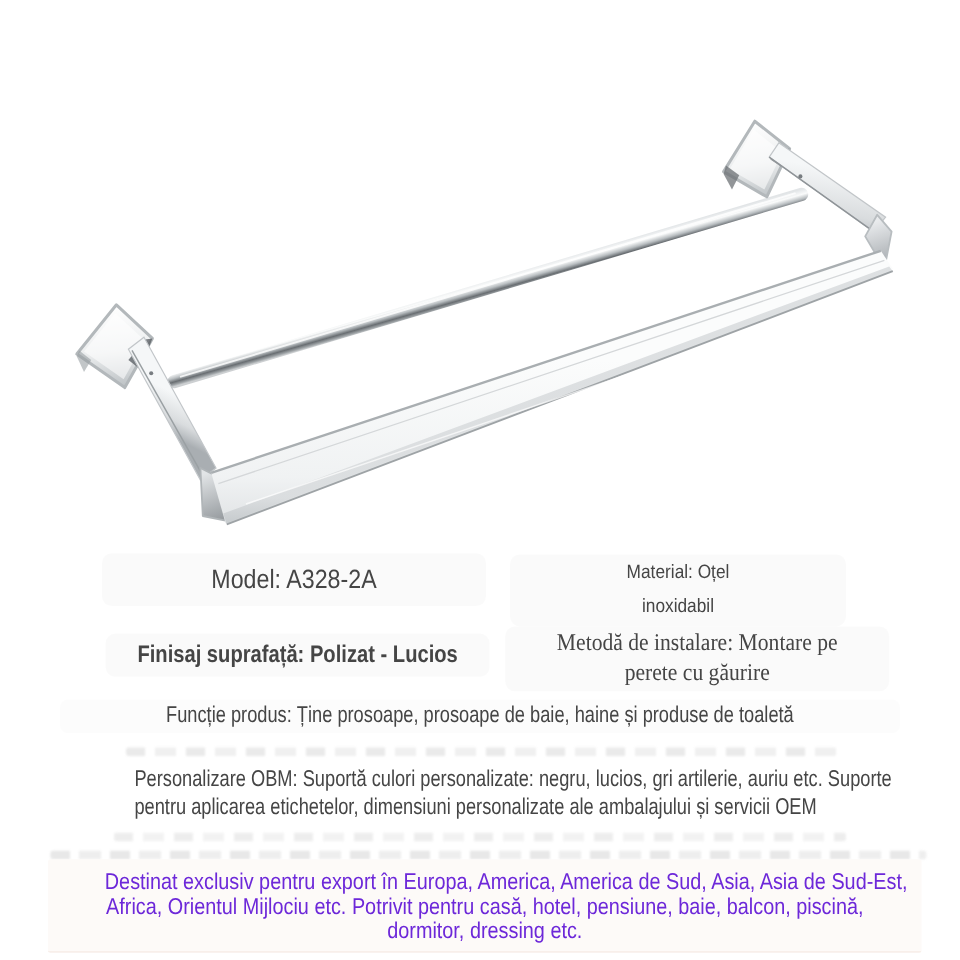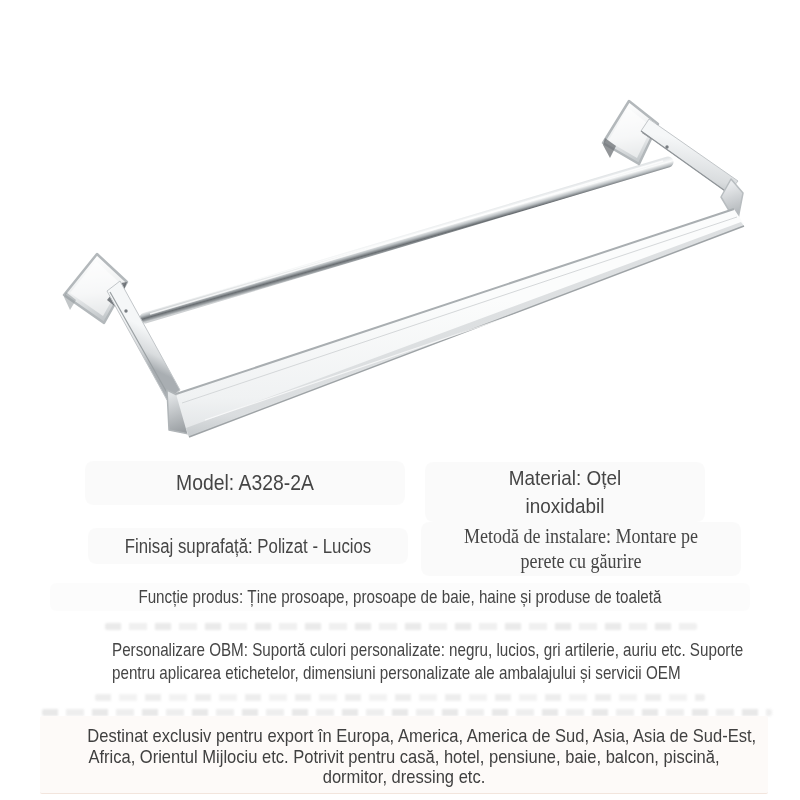--- a/index.html
+++ b/index.html
@@ -15,40 +15,40 @@
     background:rgba(0,0,0,0.018);
     display:flex;flex-direction:column;justify-content:center;
   }
   .line{white-space:nowrap;}
   .cn84{transform:scaleX(0.84);transform-origin:50% 50%;}
   .cn88{transform:scaleX(0.88);transform-origin:50% 50%;}
   .cn90{transform:scaleX(0.90);transform-origin:50% 50%;}
   .cn82{transform:scaleX(0.80);transform-origin:50% 50%;}
   .cn87{transform:scaleX(0.87);transform-origin:50% 50%;}
   #model-cell{left:85px;top:461px;width:320px;height:44px;font-size:22px;}
-  #material-cell{left:425px;top:462px;width:280px;height:60px;font-size:21px;line-height:28px;}
-  #finisaj-cell{left:88px;top:528px;width:320px;height:36px;font-size:20px;}
+  #material-cell{left:425px;top:462px;width:280px;height:60px;font-size:16px;line-height:28px;}
+  #finisaj-cell{left:88px;top:528px;width:320px;height:36px;font-size:20px;font-weight:bold;}
   #metoda-cell{left:421px;top:522px;width:320px;height:54px;font-size:20px;line-height:25px;font-family:Liberation Serif, serif;}
   #functie-line{left:50px;top:583px;width:700px;height:28px;font-size:19px;background:rgba(0,0,0,0.012);
     display:flex;align-items:center;justify-content:center;border-radius:6px;position:absolute;text-align:center;}
   #obm-block{left:40px;top:638px;width:720px;position:absolute;text-align:left;font-size:19px;line-height:23px;}
   .ghost-row{
     position:absolute;height:7px;border-radius:2px;opacity:.55;filter:blur(1px);
     background-image:repeating-linear-gradient(90deg,#d9d9d9 0 16px,rgba(0,0,0,0) 16px 24px,#e4e4e4 24px 42px,rgba(0,0,0,0) 42px 50px);
   }
   #ghost-1{left:105px;top:623px;width:592px;}
   #ghost-2{left:95px;top:694px;width:610px;opacity:.45;}
   #ghost-3{left:42px;top:709px;width:730px;opacity:.6;}
   #export-box{
     position:absolute;left:40px;top:716px;width:728px;height:77px;
     background:#fdfaf8;border-bottom:1px solid #f2e5dd;border-radius:2px;
   }
   #export-block{
     position:absolute;left:40px;top:726px;width:728px;text-align:center;
-    font-size:19px;line-height:20.5px;color:#404040;
+    font-size:19px;line-height:20.5px;color:#6d28d9;
   }
   #product-figure{left:0;top:0;width:800px;height:460px;}
 </style>
 </head>
 <body>
 
 <svg id="product-figure" class="abs" viewBox="0 0 800 460" aria-hidden="true">
   <defs>
     <linearGradient id="gRound" x1="404" y1="233" x2="408" y2="247" gradientUnits="userSpaceOnUse">
       <stop offset="0" stop-color="#e2e5e7"></stop>

